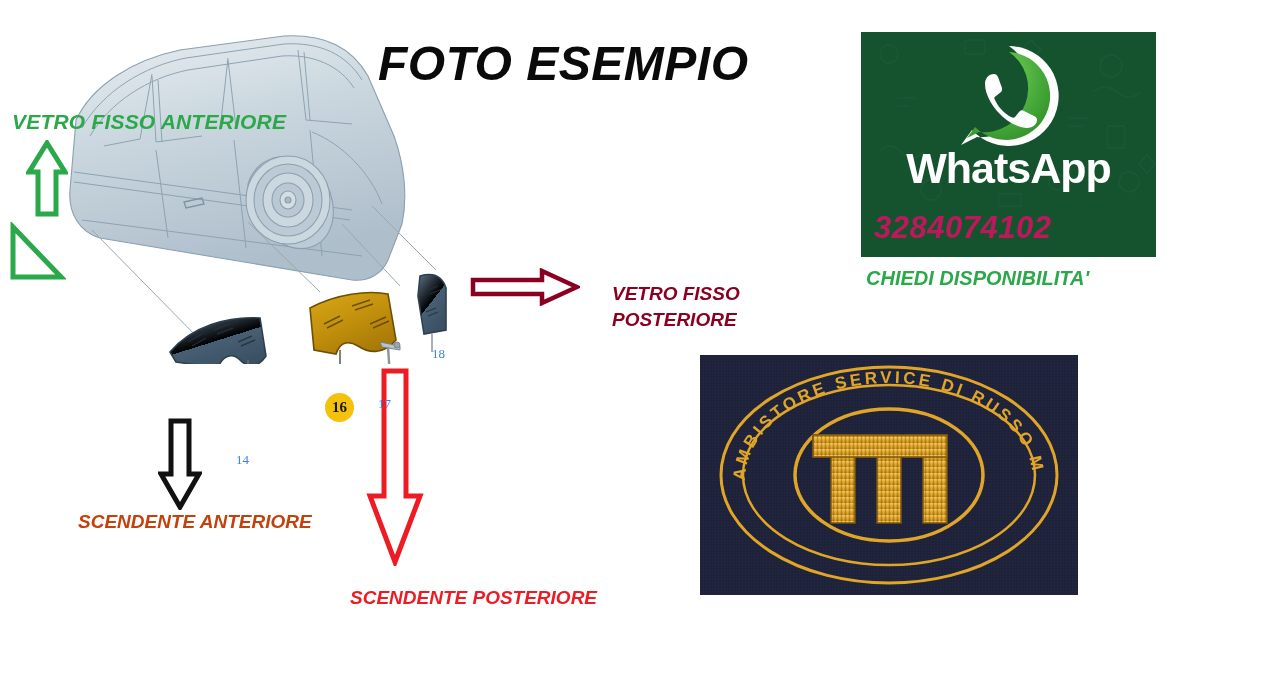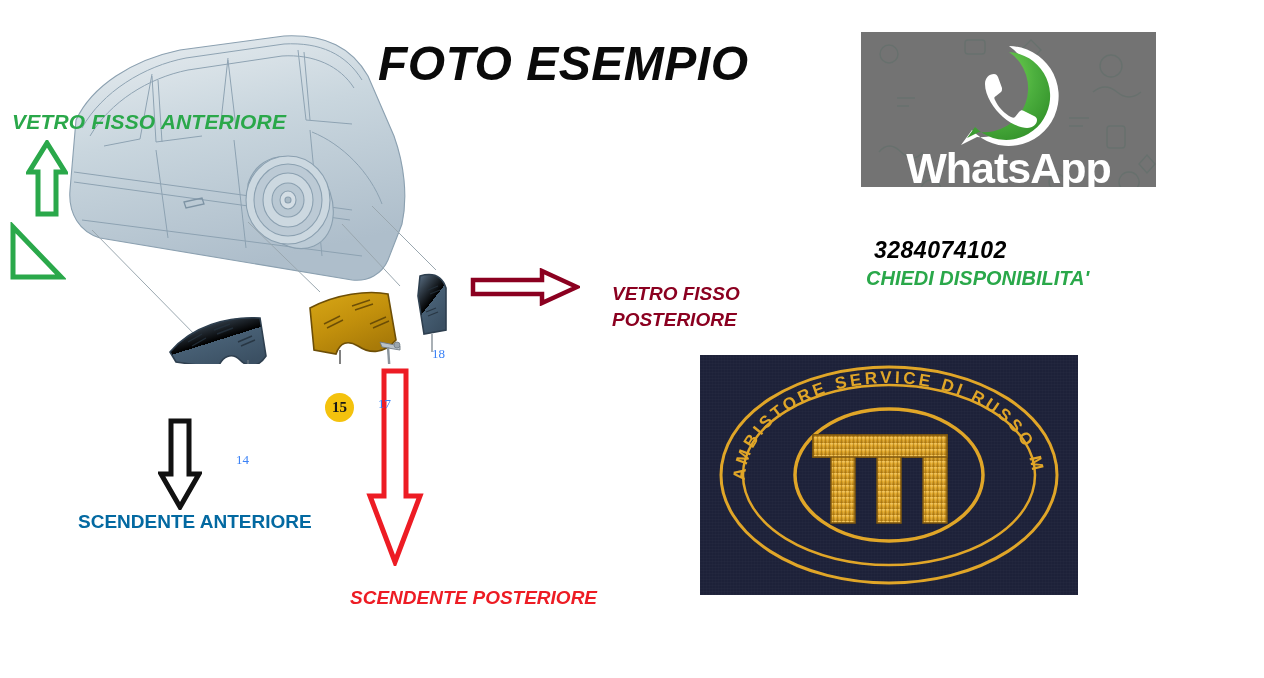--- a/index.html
+++ b/index.html
@@ -96,21 +96,22 @@
     top: 418px;
     width: 44px;
     height: 92px;
   }
   #label-scendente-anteriore {
     position: absolute;
     left: 78px;
     top: 511px;
     font-size: 19px;
     font-weight: bold;
-    color: #0369a1;
+    font-style: italic;
+    color: #c2410c;
     white-space: nowrap;
   }
 
   
   #red-down-arrow {
     position: absolute;
     left: 366px;
     top: 368px;
     width: 58px;
     height: 198px;
@@ -153,22 +154,22 @@
     align-items: center;
     justify-content: center;
   }
 
   
   #whatsapp-banner {
     position: absolute;
     left: 861px;
     top: 32px;
     width: 295px;
-    height: 155px;
-    background: #737373;
+    height: 225px;
+    background: #14532d;
     overflow: hidden;
   }
   #whatsapp-banner .doodle {
     position: absolute;
     inset: 0;
     opacity: 0.22;
   }
   #whatsapp-logo-mark {
     position: absolute;
     left: 50%;
@@ -187,25 +188,25 @@
     font-size: 43px;
     font-weight: bold;
     letter-spacing: -1px;
     font-family: "Liberation Sans", sans-serif;
   }
 
   
   #phone-number {
     position: absolute;
     left: 874px;
-    top: 237px;
-    font-size: 23px;
-    font-weight: bold;
-    font-style: italic;
-    color: #000000;
+    top: 210px;
+    font-size: 31px;
+    font-weight: bold;
+    font-style: italic;
+    color: #be185d;
     white-space: nowrap;
     letter-spacing: 0.5px;
   }
   #contact-line-1 {
     position: absolute;
     left: 866px;
     top: 267px;
     font-size: 20px;
     font-weight: bold;
     font-style: italic;
@@ -377,21 +378,21 @@
     <path d="M13 3 L31 3 L31 56 L41 56 L22 89 L3 56 L13 56 Z" fill="#ffffff" stroke="#111111" stroke-width="5" stroke-linejoin="miter"></path>
   </svg>
   <div id="label-scendente-anteriore">SCENDENTE ANTERIORE</div>
 
   <svg id="red-down-arrow" viewBox="0 0 58 198">
     <path d="M18 3 L40 3 L40 128 L54 128 L29 194 L4 128 L18 128 Z" fill="#ffffff" stroke="#ED1C24" stroke-width="5" stroke-linejoin="miter"></path>
   </svg>
   <div id="label-scendente-posteriore">SCENDENTE POSTERIORE</div>
 
   <div class="part-number" id="part-number-14">14</div>
-  <div id="part-number-16">15</div>
+  <div id="part-number-16">16</div>
   <div class="part-number" id="part-number-17">17</div>
   <div class="part-number" id="part-number-18">18</div>
 
   <div id="whatsapp-banner">
     <svg class="doodle" viewBox="0 0 295 179" preserveAspectRatio="none">
       <g stroke="#3e6659" stroke-width="1.4" fill="none">
         <circle cx="28" cy="22" r="9"></circle>
           <circle cx="250" cy="34" r="11"></circle>
         <circle cx="196" cy="150" r="8"></circle>
           <circle cx="70" cy="158" r="10"></circle>

